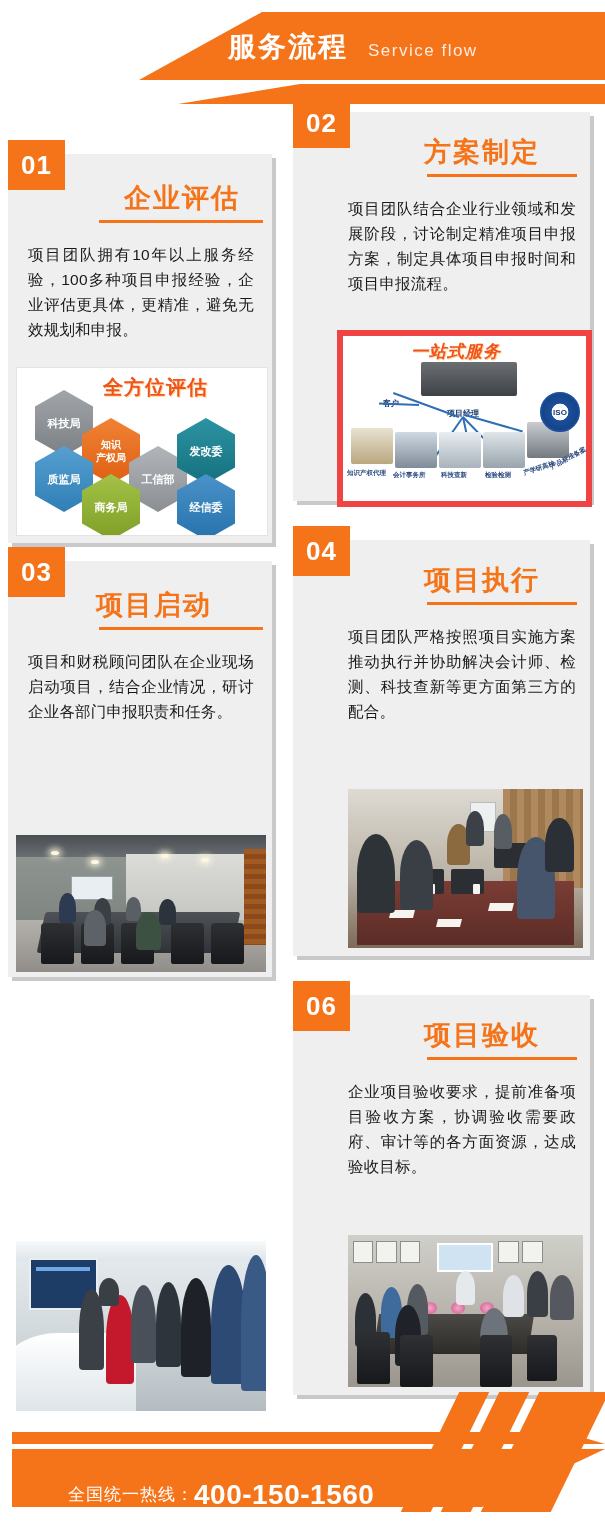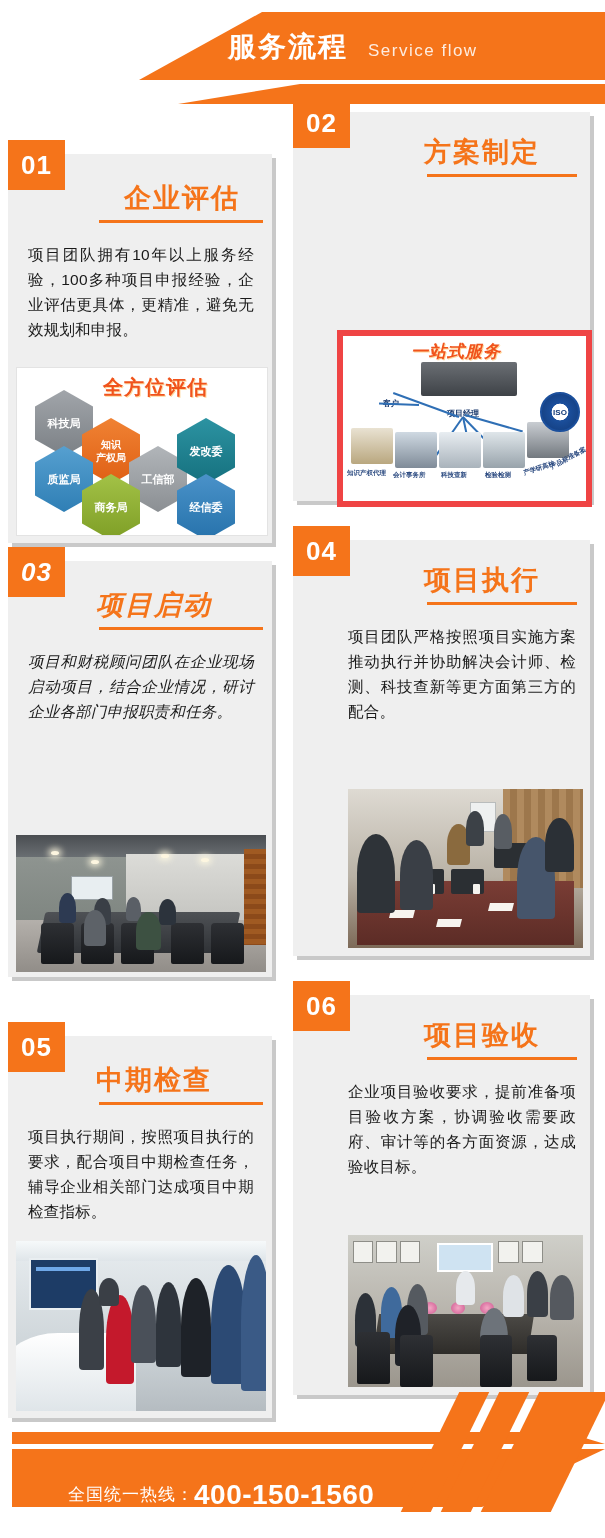--- a/index.html
+++ b/index.html
@@ -67,21 +67,21 @@
   #card01 .ctitle{left:88px;top:26px;margin-left:28px;}
   #card01 .tunder{left:91px;top:66px;width:164px;}
   #card01 .cbody{left:20px;top:88px;width:226px;}
 
   #card02{left:293px;top:112px;width:297px;height:389px;}
   #card02 .badge{top:-14px;}
   #card02 .ctitle{left:131px;top:22px;}
   #card02 .tunder{left:134px;top:62px;width:150px;}
   #card02 .cbody{left:55px;top:84px;width:228px;}
 
-  #card03{left:8px;top:561px;width:264px;height:416px;font-style:italic;}
+  #card03{left:8px;top:561px;width:264px;height:416px;}
   #card03 .badge{top:-14px;}
   #card03 .ctitle{left:88px;top:26px;}
   #card03 .tunder{left:91px;top:66px;width:164px;}
   #card03 .cbody{left:20px;top:88px;width:226px;}
 
   #card04{left:293px;top:540px;width:297px;height:416px;}
   #card04 .badge{top:-14px;}
   #card04 .ctitle{left:131px;top:22px;}
   #card04 .tunder{left:134px;top:62px;width:150px;}
   #card04 .cbody{left:55px;top:84px;width:228px;}
@@ -255,20 +255,21 @@
     </div>
     <div class="hex" style="left:160px;top:106px;background:linear-gradient(180deg,#4a92c9 0%,#2672ab 100%);">
       <span>经信委</span>
     </div>
   </div>
 
   <div class="card" id="card02">
     <div class="badge">02</div>
     <div class="ctitle">方案制定</div>
     <div class="tunder"></div>
+    <div class="cbody">项目团队结合企业行业领域和发展阶段，讨论制定精准项目申报方案，制定具体项目申报时间和项目申报流程。</div>
   </div>
 
   <div class="osswrap">
     <div class="oss-ttl">一站式服务</div>
     <div class="oss-top"></div>
     <div class="oss-kh">客户</div>
     <div class="oss-pm">项目经理</div>
 
     <div class="arrow" style="left:76px;top:68px;width:40px;transform:rotate(182deg);"></div>
     <div class="arrow" style="left:122px;top:78px;width:60px;transform:rotate(16deg);"></div>
@@ -351,26 +352,20 @@
       <div class="person" style="left:4%;top:28%;width:16%;height:50%;background:#2e3338;"></div>
       <div class="person" style="left:22%;top:32%;width:14%;height:44%;background:#3a3f46;"></div>
       <div class="person" style="left:42%;top:22%;width:10%;height:26%;background:#8a6a3e;"></div>
       <div class="person" style="left:50%;top:14%;width:8%;height:22%;background:#3c4147;"></div>
       <div class="person" style="left:62%;top:16%;width:8%;height:22%;background:#585d63;"></div>
       <div class="person" style="left:72%;top:30%;width:16%;height:52%;background:#46556b;"></div>
       <div class="person" style="left:84%;top:18%;width:12%;height:34%;background:#2b3036;"></div>
     </div>
   </div>
 
-  <div class="card" id="card05">
-    <div class="badge">05</div>
-    <div class="ctitle">中期检查</div>
-    <div class="tunder"></div>
-    <div class="cbody">项目执行期间，按照项目执行的要求，配合项目中期检查任务，辅导企业相关部门达成项目中期检查指标。</div>
-  </div>
 
   <div class="photo" id="ph05">
     <div class="lobby">
       <div class="lb-ceil"></div>
       <div class="lb-mon">
           <i></i>
         </div>
       <div class="lb-desk"></div>
       <div class="person" style="left:25%;top:28%;width:10%;height:48%;background:#3b4047;"></div>
       <div class="person" style="left:36%;top:32%;width:11%;height:52%;background:#c4192c;"></div>

